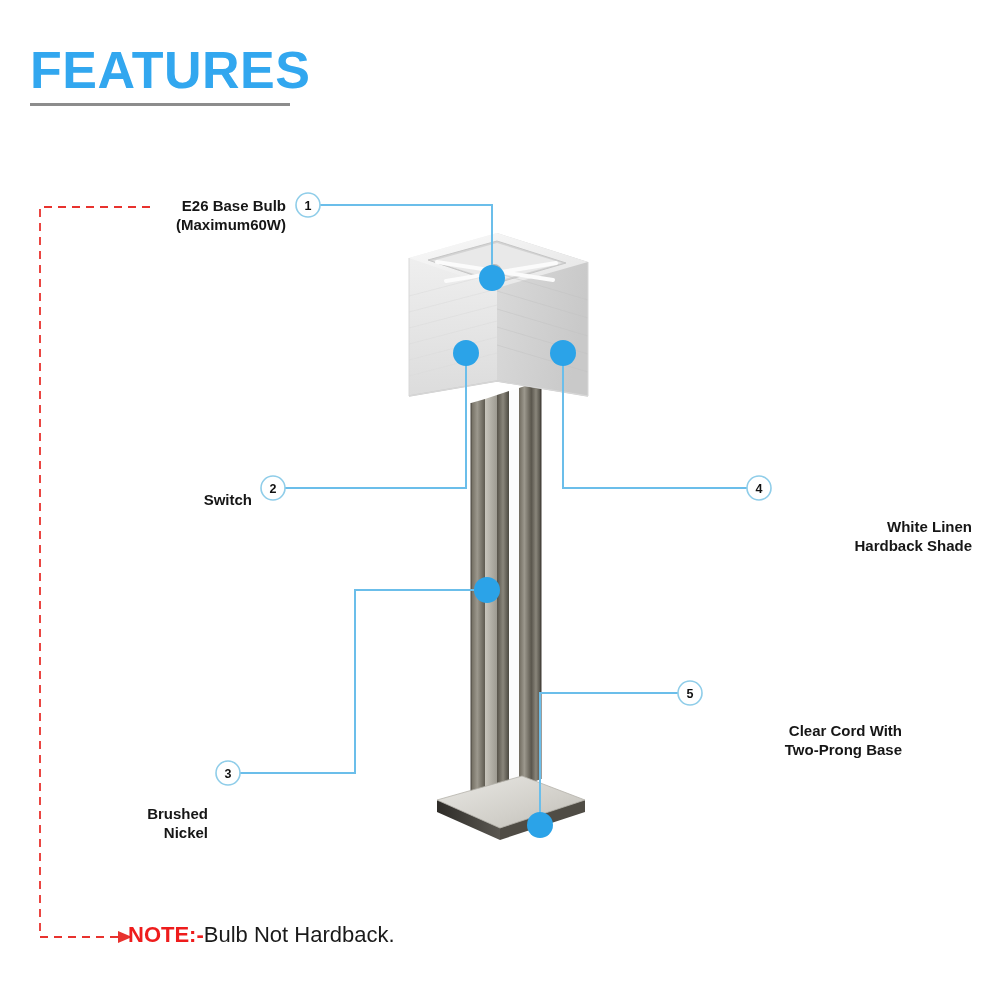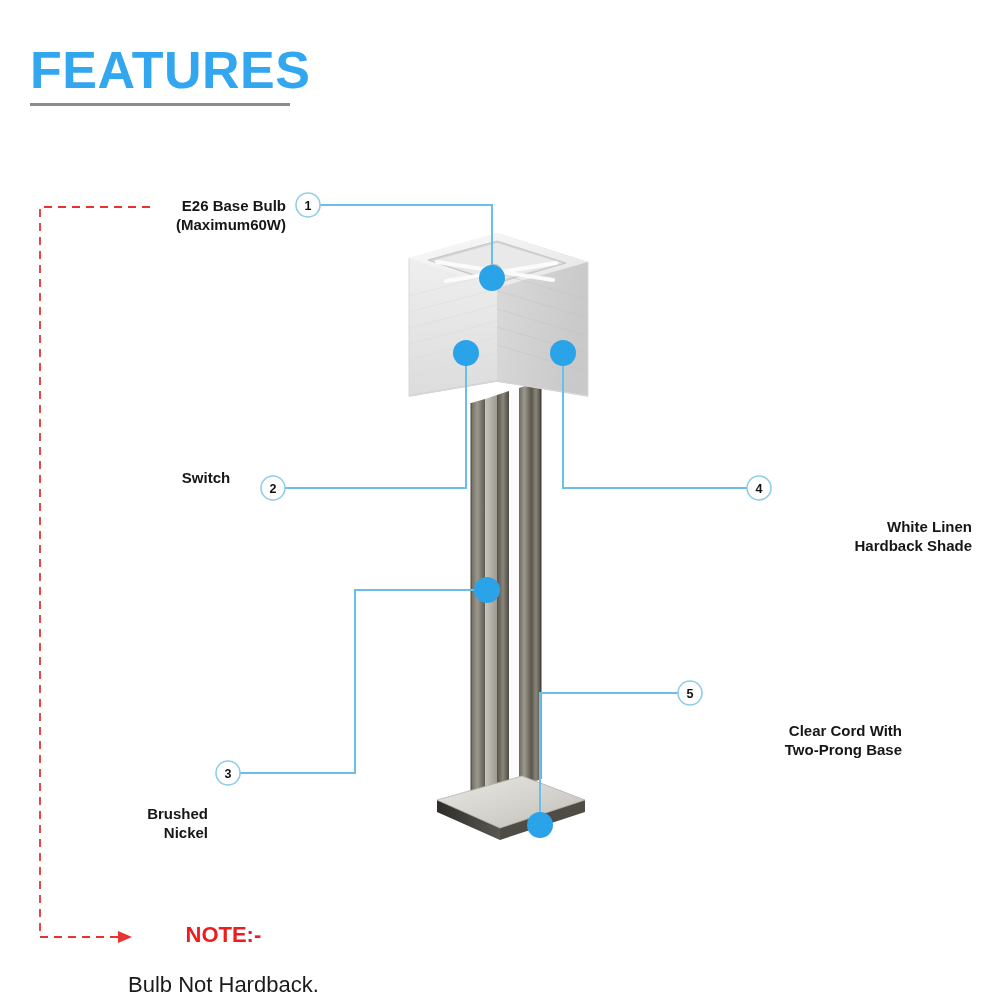--- a/index.html
+++ b/index.html
@@ -62,24 +62,23 @@
   }
   .callout-label.right-align { text-align: right; }
   .callout-label.left-align  { text-align: right; margin-top: 36px; }
 
   
   #note-row {
     position: absolute;
     left: 128px;
     top: 922px;
     display: flex;
-    align-items: center;
-    gap: 24px;
+    align-items: flex-start;
+    gap: 0;
     white-space: nowrap;
-    flex-direction: column;
   }
   #note-keyword {
     font-size: 22px;
     font-weight: bold;
     color: #EE1C1C;
     font-family: "Liberation Sans", sans-serif;
   }
   #note-text {
     font-size: 22px;
     color: #1a1a1a;
@@ -237,21 +236,21 @@
 
     <g>
       <polyline points="150,207 40,207 40,937 118,937" fill="none" stroke="#E8322E" stroke-width="1.8" stroke-dasharray="8,6"></polyline>
       <polygon points="118,931 132,937 118,943" fill="#E8322E"></polygon>
     </g>
   </svg>
 
   <div class="callout-label right-align" style="left:176px; top:196px; width:110px;">E26 Base Bulb
 (Maximum60W)</div>
 
-  <div class="callout-label right-align" style="left:160px; top:468px; width:92px;text-align:center;">Switch</div>
+  <div class="callout-label right-align" style="left:160px; top:490px; width:92px;">Switch</div>
 
   <div class="callout-label right-align" style="left:88px; top:804px; width:120px;">Brushed
 Nickel</div>
 
   <div class="callout-label left-align" style="left:782px; top:481px; width:190px;">White Linen
 Hardback Shade</div>
 
   <div class="callout-label left-align" style="left:712px; top:685px; width:190px;">Clear Cord With
 Two-Prong Base</div>
 

